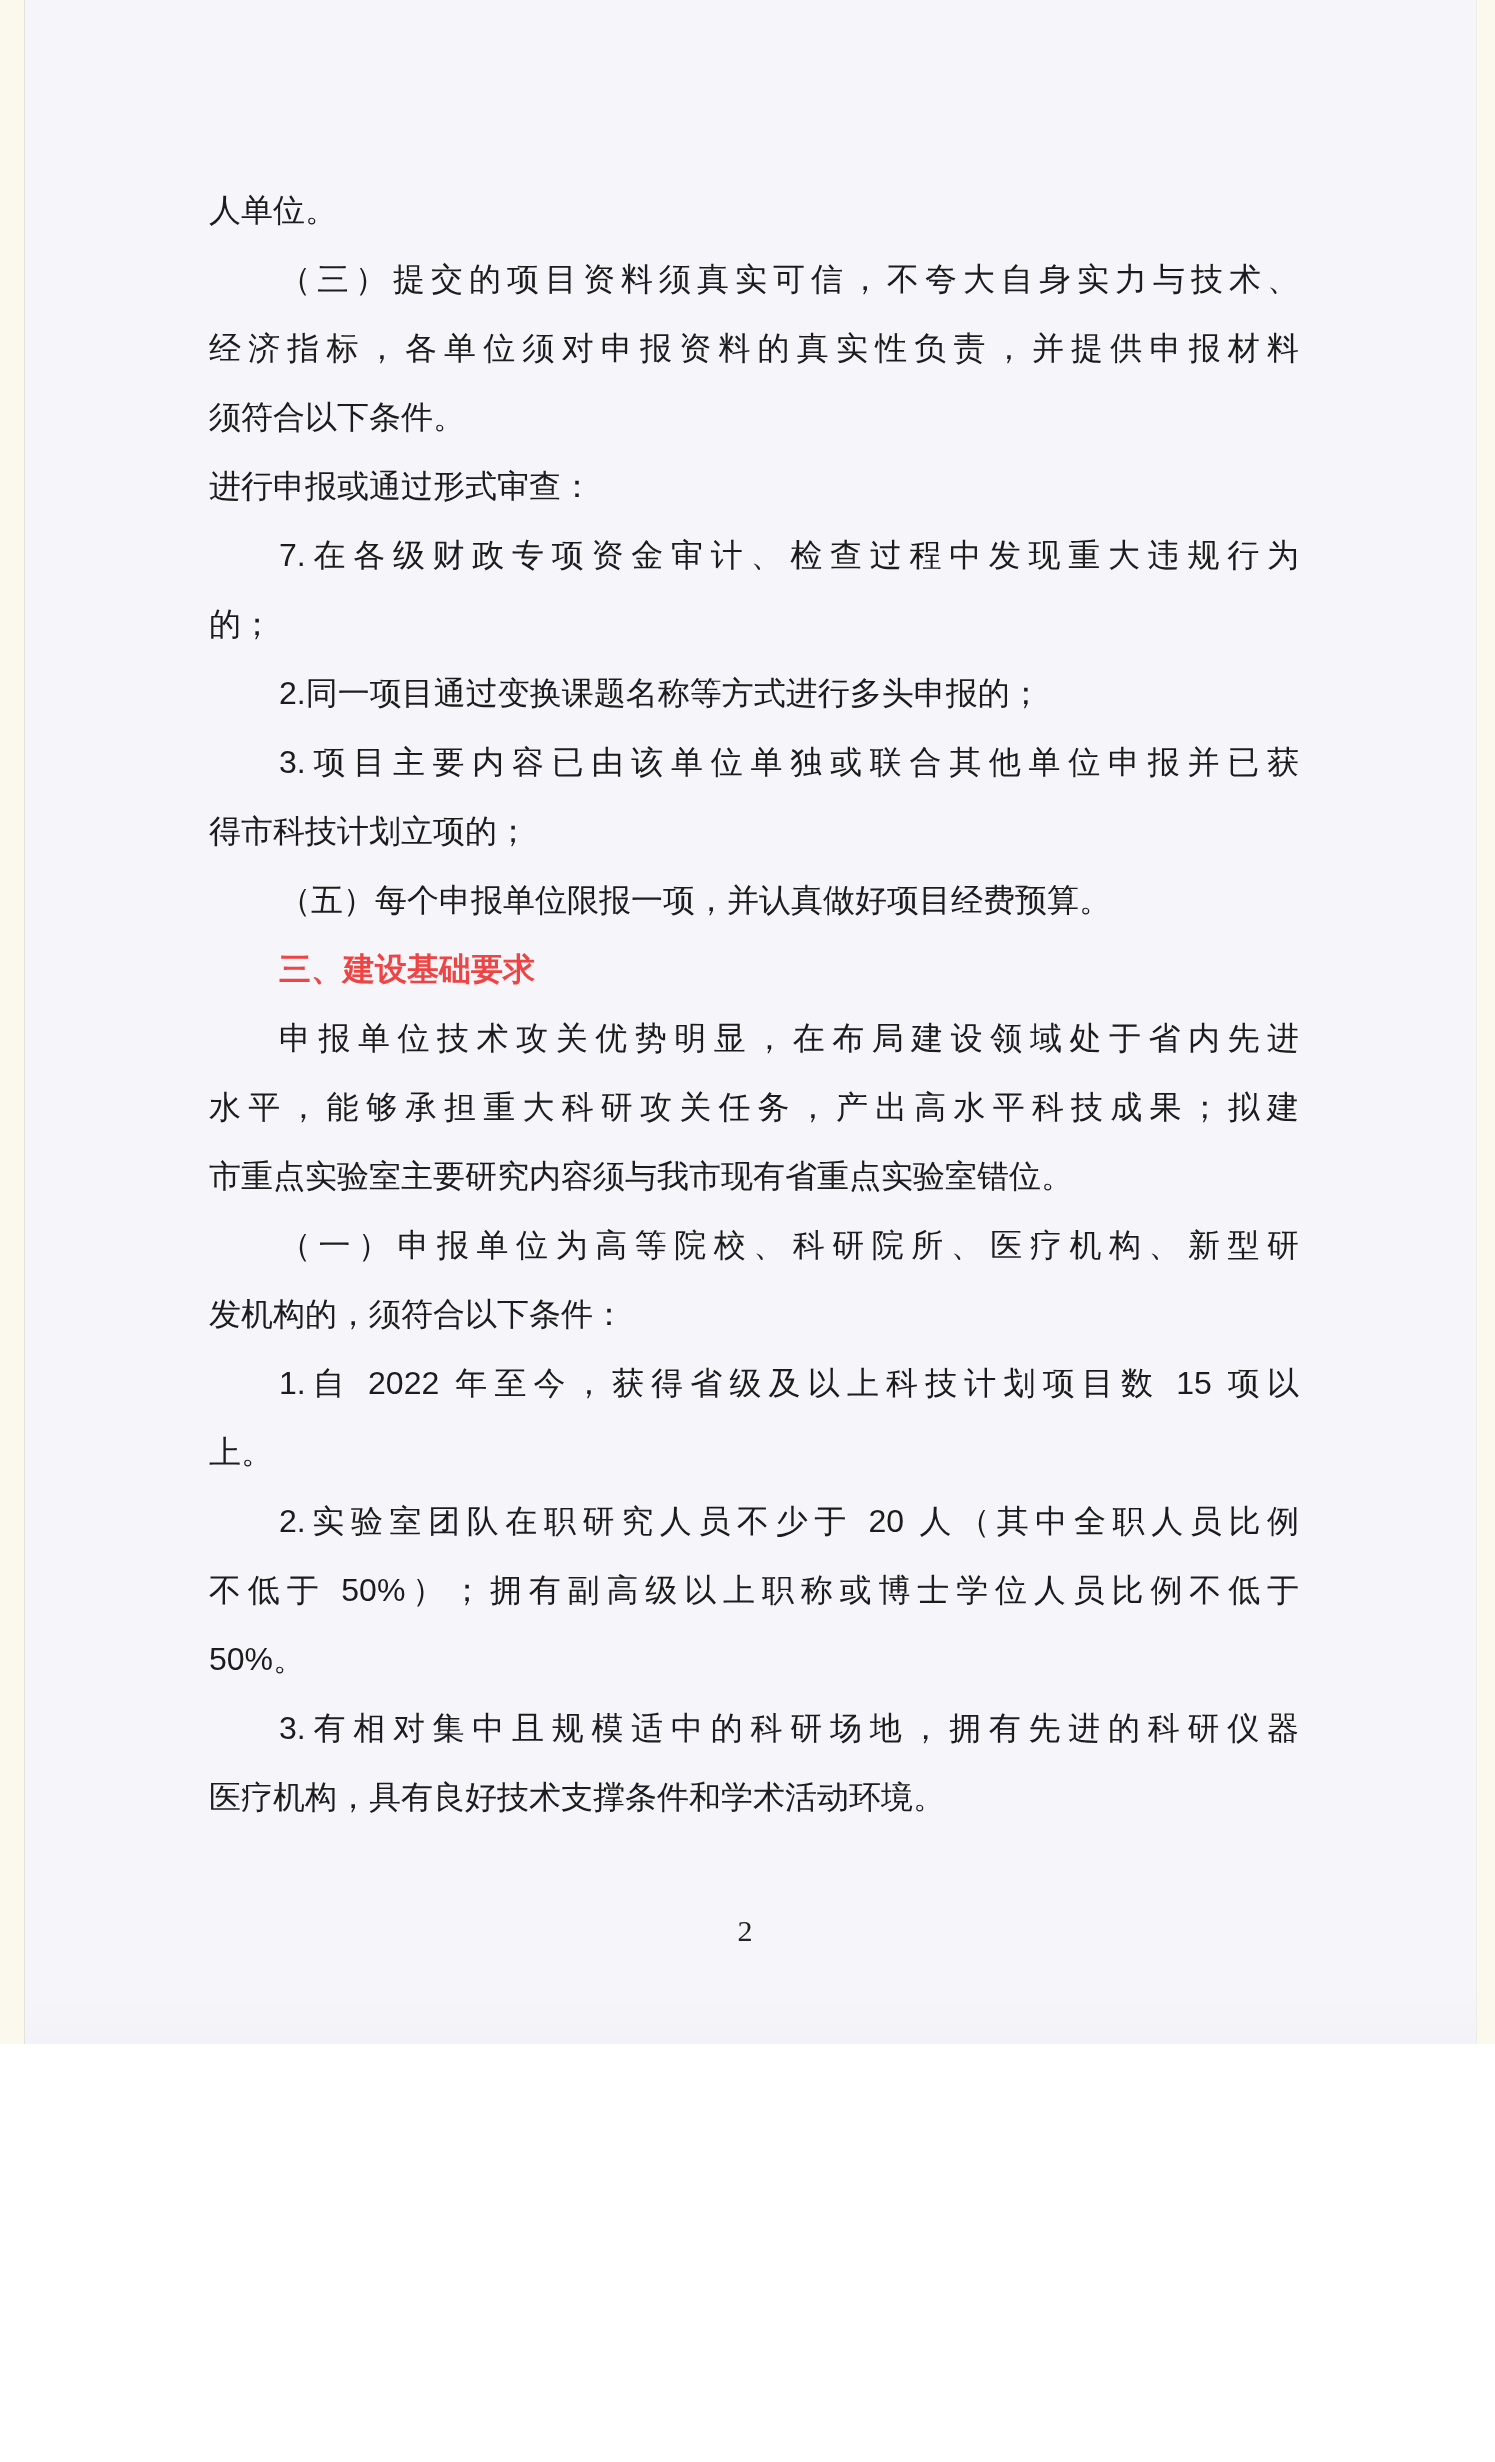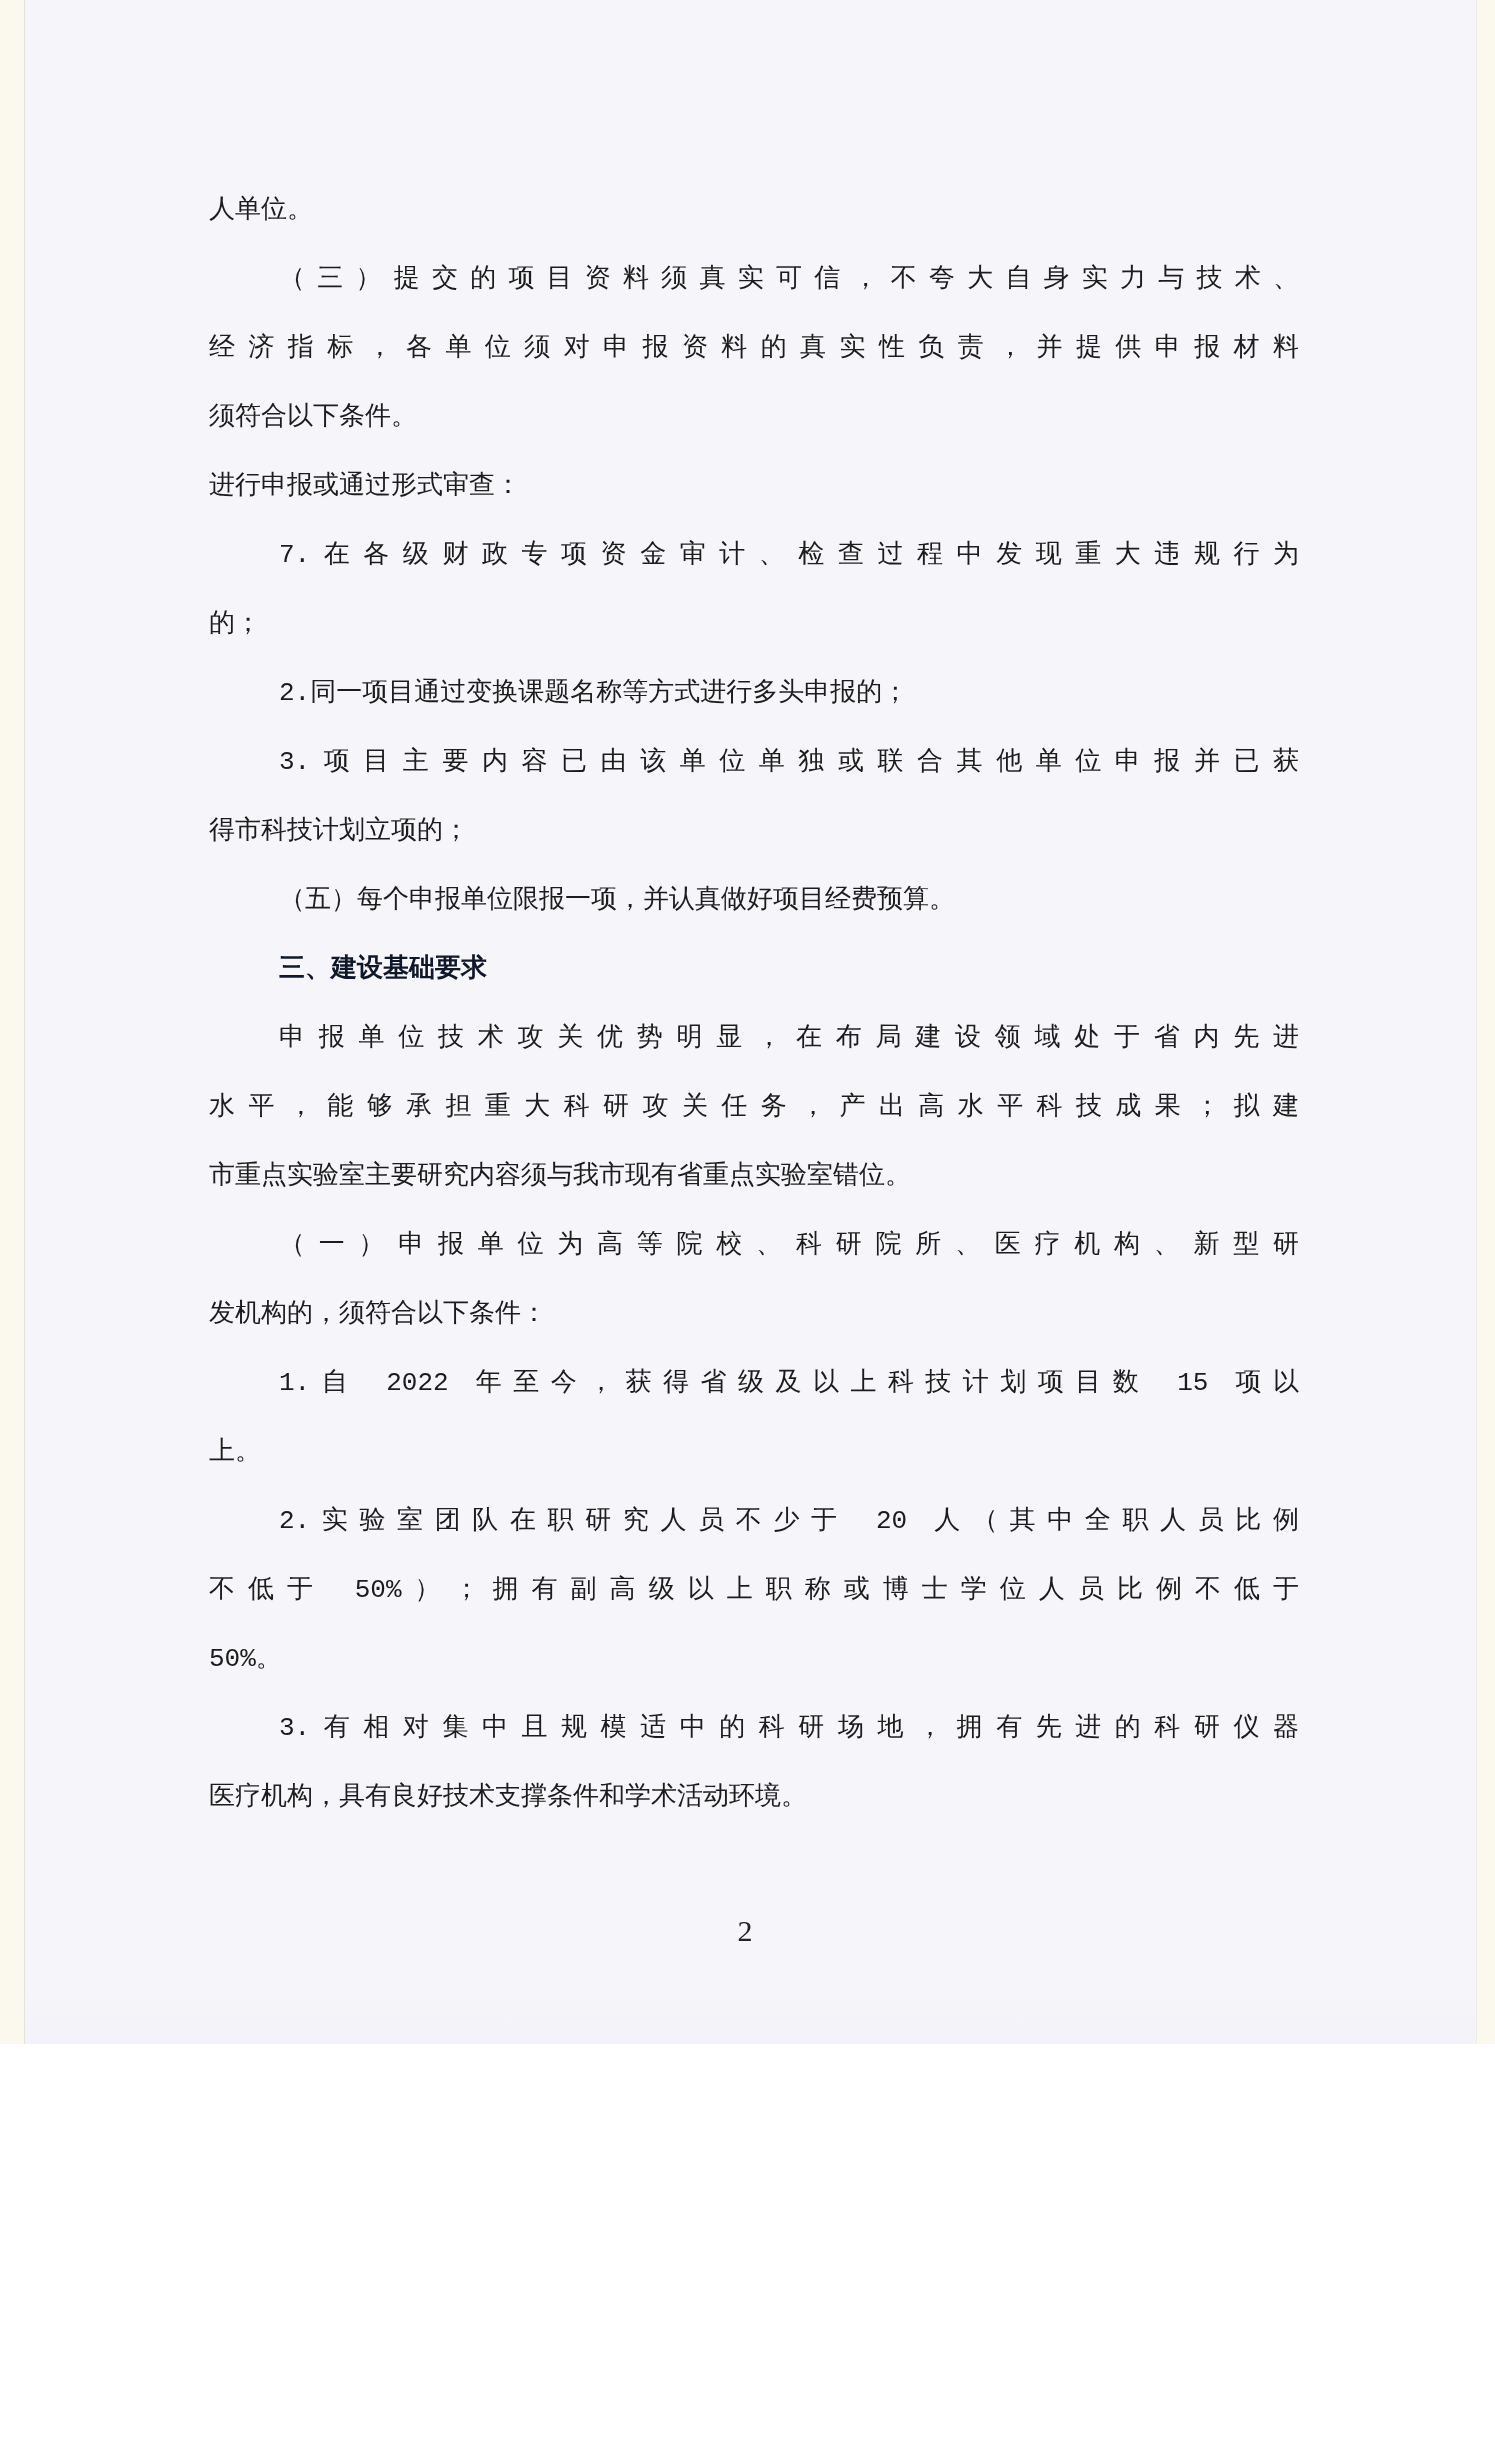--- a/index.html
+++ b/index.html
@@ -42,38 +42,38 @@
     }
     .text-block {
       position: absolute;
       left: 209px;
       top: 176px;
       width: 1090px;
     }
     .line {
       height: 69px;
       line-height: 69px;
-      font-size: 26px;
+      font-size: 32px;
       color: #1c1c1c;
       white-space: nowrap;
-      font-family: Liberation Mono, monospace;
+      font-family: Liberation Sans, sans-serif;
       font-weight: 300;
       text-align: justify;
       text-align-last: justify;
       overflow: hidden;
     }
     .line.last {
       text-align-last: left;
     }
     .line.indent {
       padding-left: 70px;
     }
     .line.heading {
       font-weight: bold;
-      color: #0f172a;
+      color: #ef4444;
     }
     .page-number {
       position: absolute;
       left: 732px;
       top: 1914px;
       width: 26px;
       text-align: center;
       font-family: "Liberation Serif", "DejaVu Serif", serif;
       font-size: 30px;
       color: #222222;

